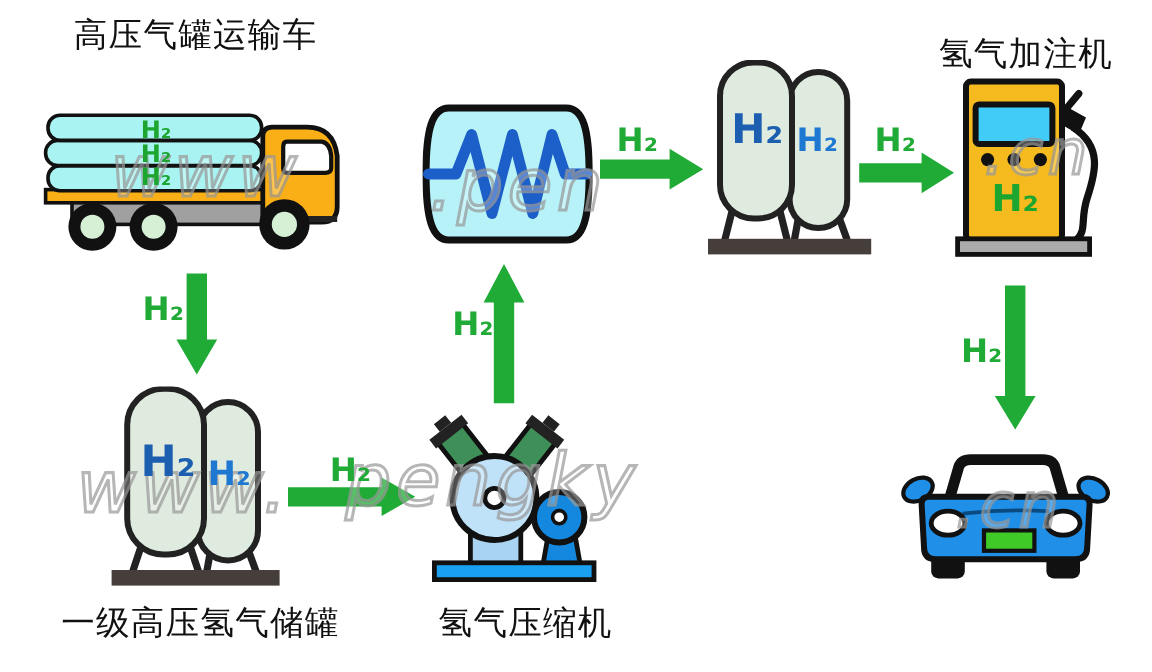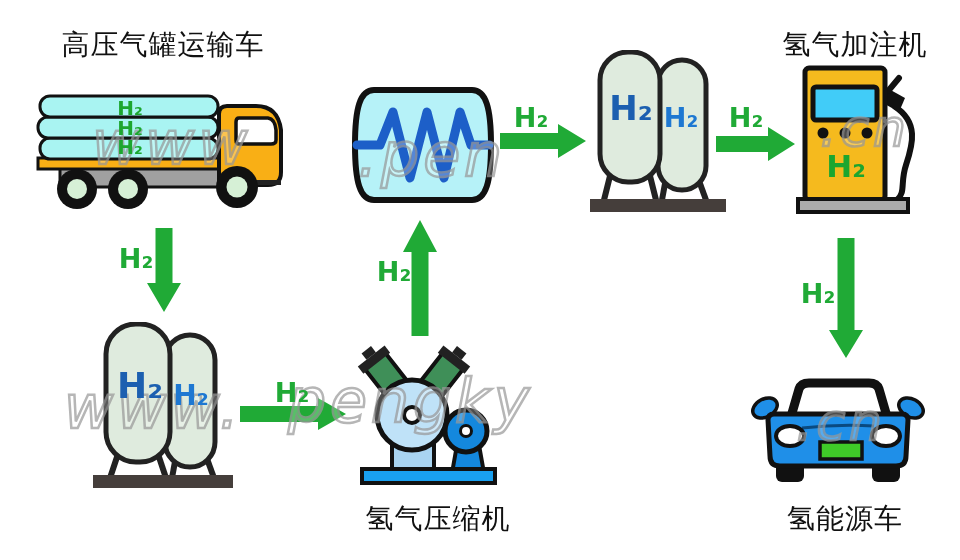--- a/index.html
+++ b/index.html
@@ -153,24 +153,24 @@
     </g>
   </svg>
 
   <span class="wm" style="left:92px;top:108px">www</span>
   <span class="wm" style="left:358px;top:120px">.pen</span>
   <span class="wm" style="left:820px;top:98px;font-size:52px">.cn</span>
   <span class="wm" style="left:64px;top:372px">www.</span>
   <span class="wm" style="left:288px;top:366px">pengky</span>
   <span class="wm" style="left:796px;top:392px;font-size:52px">.cn</span>
 
-  <div class="lbl" style="left:163px;top:26px">高压气罐运输车</div>
+  <div class="lbl" style="left:163px;top:10px">高压气罐运输车</div>
   <div class="lbl" style="left:855px;top:26px">氢气加注机</div>
+  <div class="lbl" style="left:167px;top:500px">一级高压氢气储罐</div>
   <div class="lbl" style="left:438px;top:500px">氢气压缩机</div>
-  <div class="lbl" style="left:845px;top:500px">氢能源车</div>
 
   <div class="h2flow" style="left:136px;top:258px">H₂</div>
   <div class="h2flow" style="left:292px;top:392px">H₂</div>
   <div class="h2flow" style="left:394px;top:271px">H₂</div>
   <div class="h2flow" style="left:531px;top:117px">H₂</div>
   <div class="h2flow" style="left:746px;top:117px">H₂</div>
   <div class="h2flow" style="left:818px;top:293px">H₂</div>
 
   <div class="h2tank" style="left:130px;top:108px;font-size:20px;color:#1CA62F">H₂</div>
   <div class="h2tank" style="left:130px;top:128px;font-size:20px;color:#1CA62F">H₂</div>

